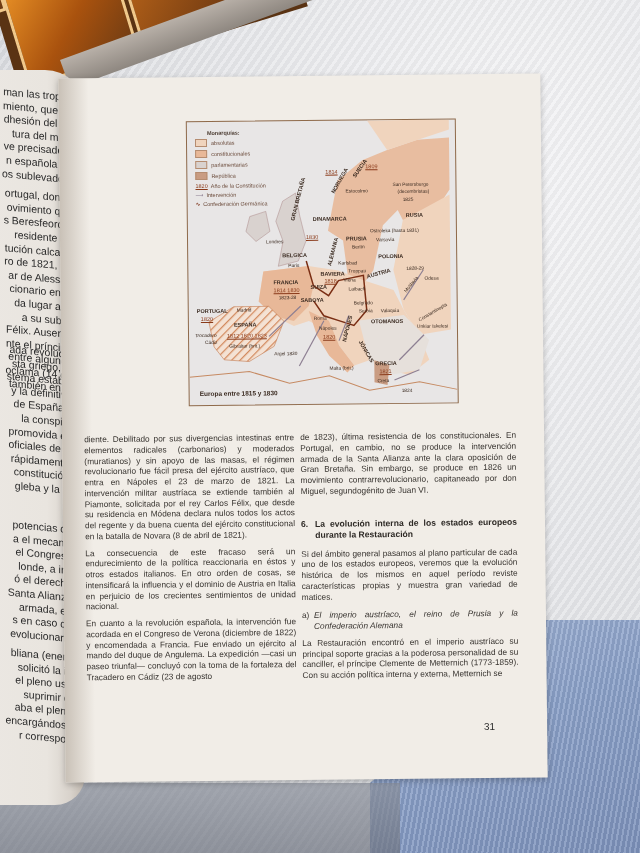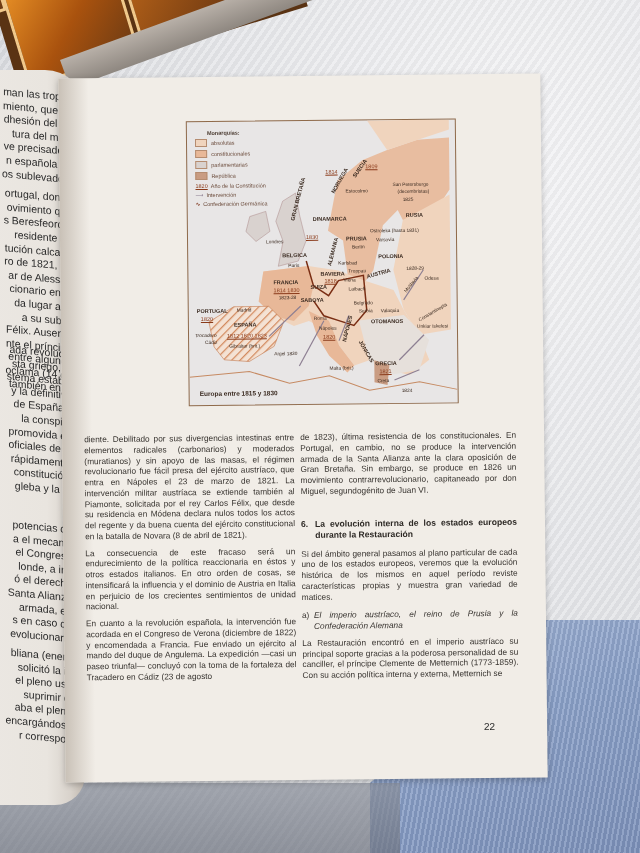--- a/index.html
+++ b/index.html
@@ -344,14 +344,14 @@
       <span>La evolución interna de los estados europeos durante la Restauración</span>
     </div>
     <p>Si del ámbito general pasamos al plano particular de cada uno de los estados europeos, veremos que la evolución histórica de los mismos en aquel período reviste características propias y muestra gran variedad de matices.</p>
     <div class="sub-title">
       <span class="num">a)</span>
       <span>El imperio austríaco, el reino de Prusia y la Confederación Alemana</span>
     </div>
     <p>La Restauración encontró en el imperio austríaco su principal soporte gracias a la poderosa personalidad de su canciller, el príncipe Clemente de Metternich (1773-1859). Con su acción política interna y externa, Metternich se</p>
   </div>
 
-  <div class="page-number">22</div>
+  <div class="page-number">31</div>
 </div>
 
 </body></html>

